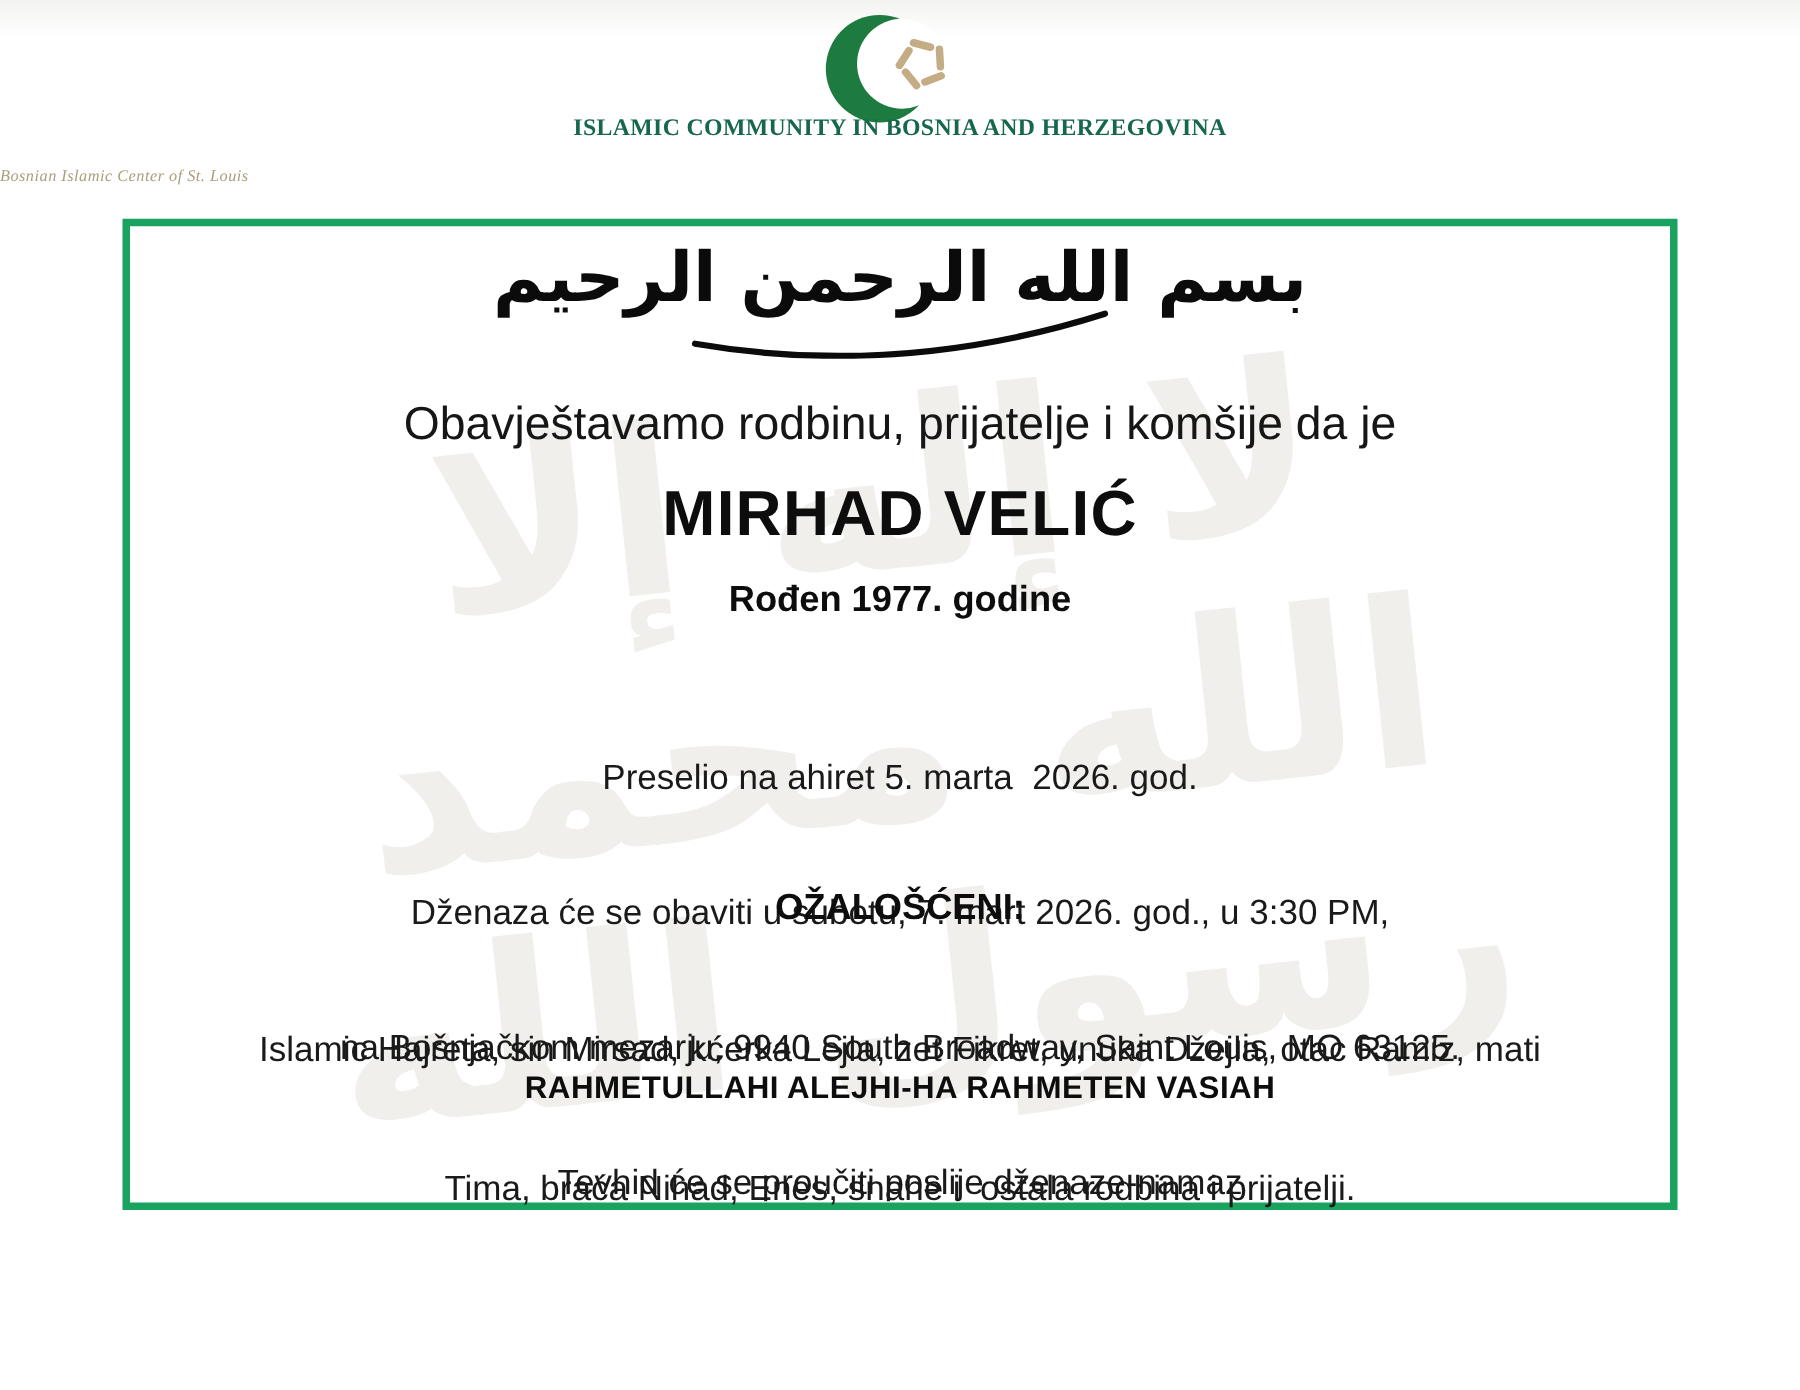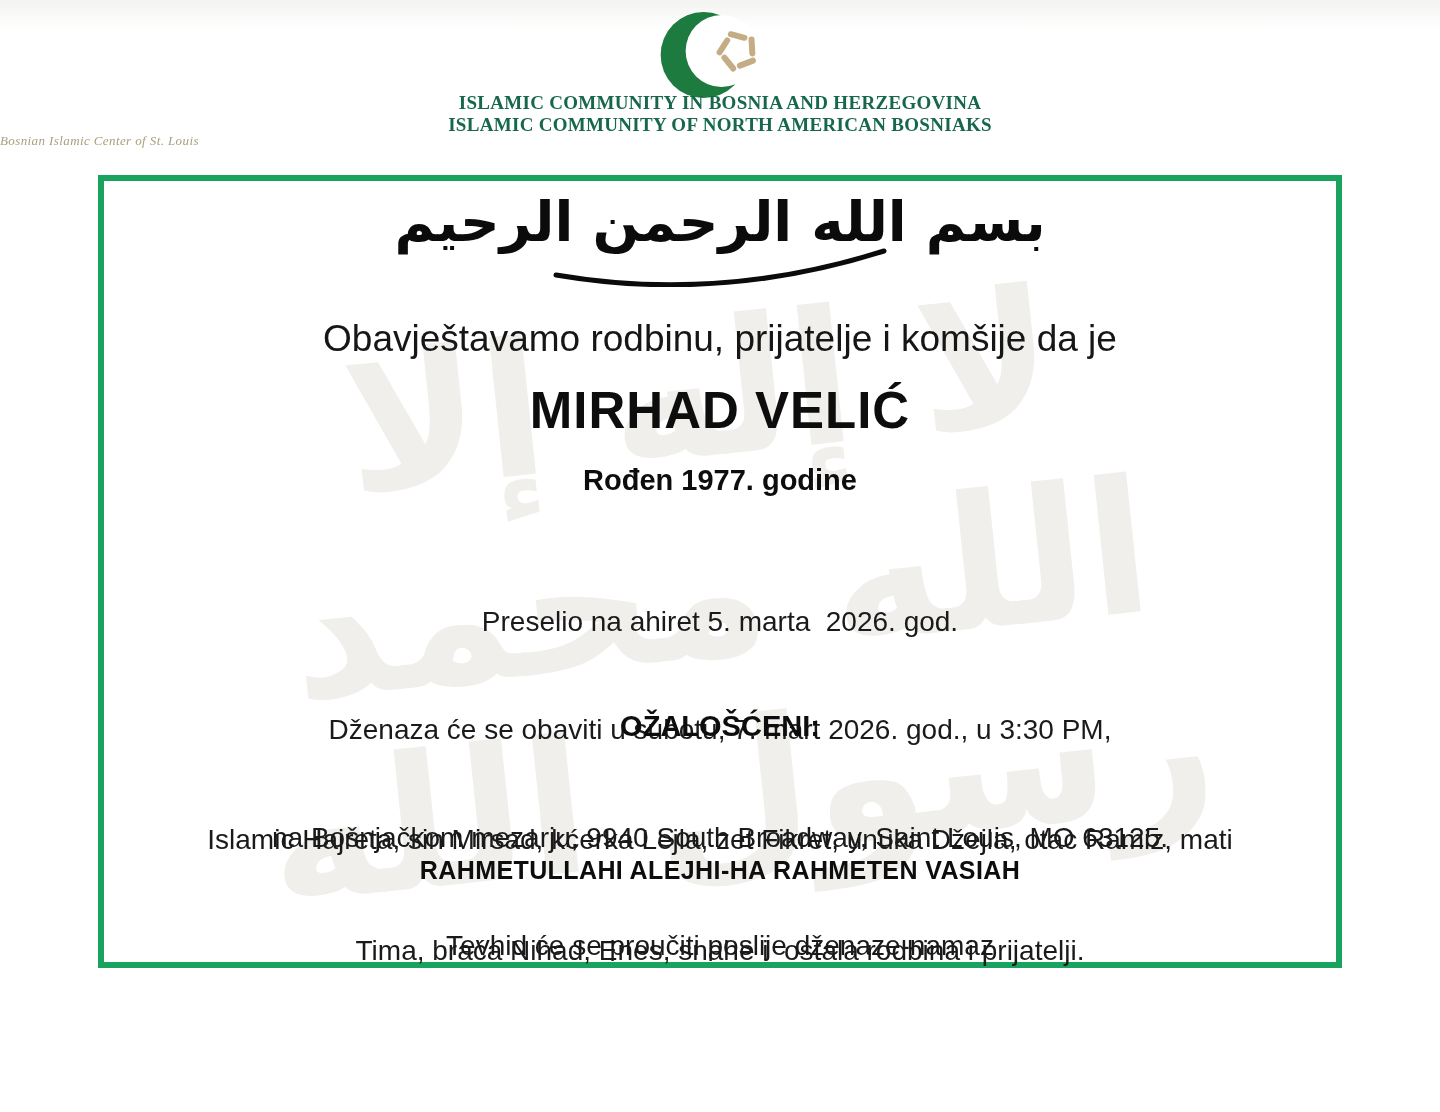--- a/index.html
+++ b/index.html
@@ -94,21 +94,20 @@
         <line x1="72.2" y1="26.2" x2="85.8" y2="29.8"></line>
         <line x1="92.9" y1="31.4" x2="93.7" y2="45.4"></line>
         <line x1="94.3" y1="52.6" x2="81.3" y2="57.6"></line>
         <line x1="74.6" y1="60.5" x2="65.8" y2="49.7"></line>
         <line x1="60.9" y1="44.3" x2="68.5" y2="32.5"></line>
       </g>
     </svg>
   </div>
 
   <div class="org-line l1">ISLAMIC COMMUNITY IN BOSNIA AND HERZEGOVINA</div>
-  <div class="org-line l2">ISLAMIC COMMUNITY OF NORTH AMERICAN BOSNIAKS</div>
   <div class="center-name">Bosnian Islamic Center of St. Louis</div>
 
   <div class="frame">
     <div class="watermark">
       <div>لا إله إلا</div>
       <div>الله محمد</div>
       <div>رسول الله</div>
     </div>
   </div>
 

